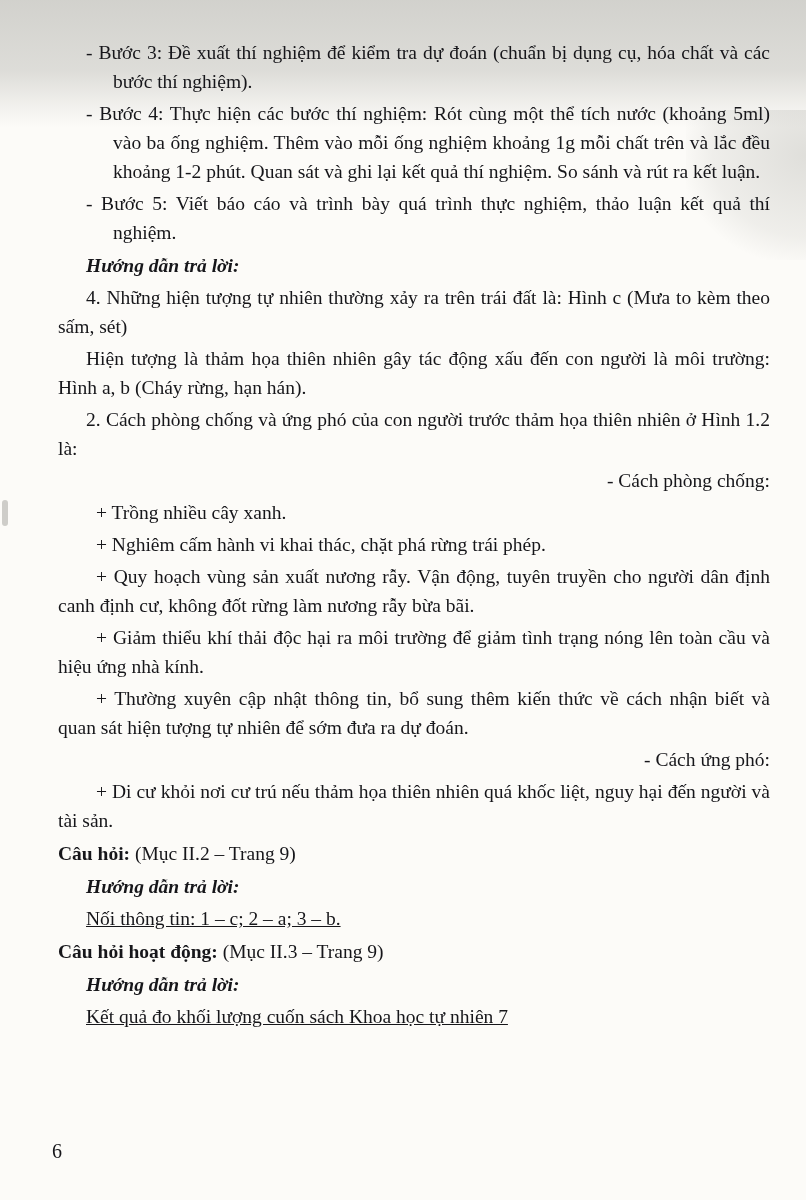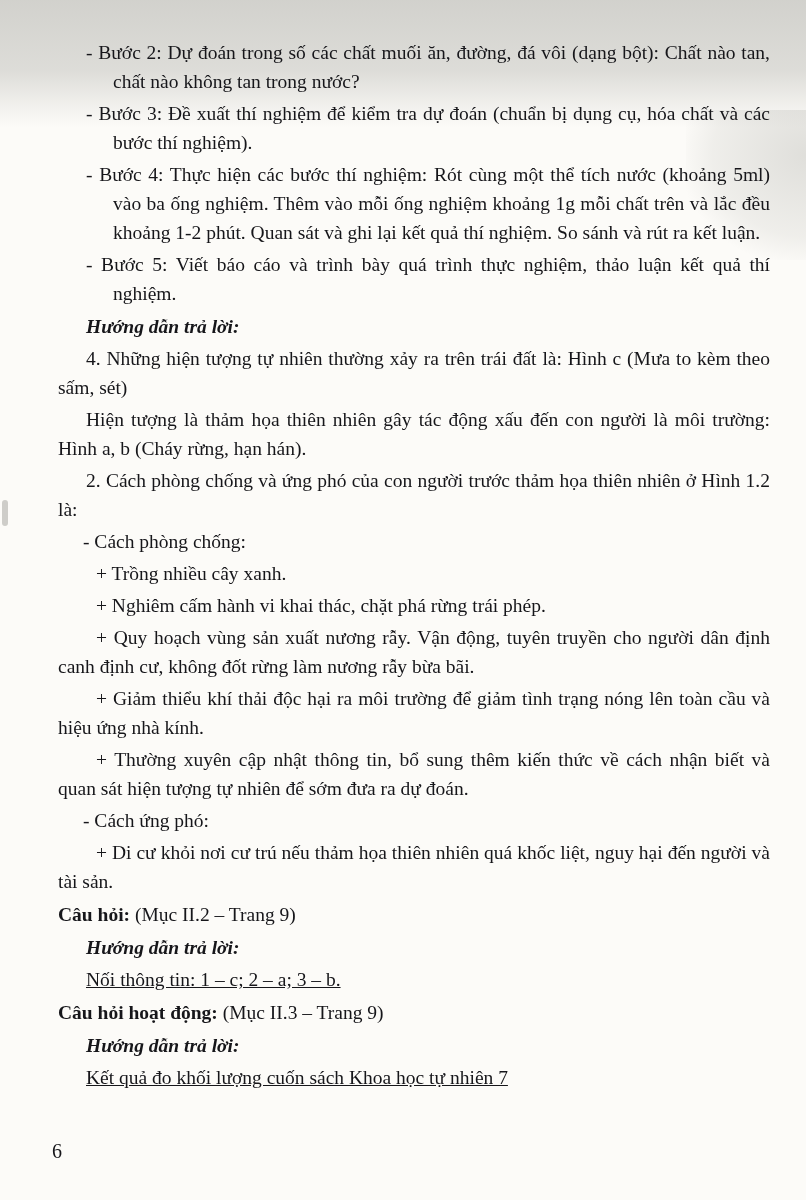--- a/index.html
+++ b/index.html
@@ -61,21 +61,21 @@
     font-weight:bold;
     font-style:italic;
     margin-top:4px;
     text-align:left;
   }
   .style-num{
     text-indent:28px;
   }
   .style-dash{
     margin-left:25px;
-    text-align:left;
+    text-align:right;
   }
   .style-plus{
     text-indent:38px;
   }
   .style-plain{
     text-indent:28px;
     text-align:left;
     text-decoration:underline;
   }
   .page-number{
@@ -85,21 +85,20 @@
 </style>
 </head>
 <body>
 
 <div class="page">
   <div class="scan-top"></div>
   <div class="scan-right"></div>
   <div class="scan-left-mark"></div>
 
   <div class="content" id="doc-content">
-      <p class="para style-step">- Bước 2: Dự đoán trong số các chất muối ăn, đường, đá vôi (dạng bột): Chất nào tan, chất nào không tan trong nước?</p>
       <p class="para style-step">- Bước 3: Đề xuất thí nghiệm để kiểm tra dự đoán (chuẩn bị dụng cụ, hóa chất và các bước thí nghiệm).</p>
       <p class="para style-step">- Bước 4: Thực hiện các bước thí nghiệm: Rót cùng một thể tích nước (khoảng 5ml) vào ba ống nghiệm. Thêm vào mỗi ống nghiệm khoảng 1g mỗi chất trên và lắc đều khoảng 1-2 phút. Quan sát và ghi lại kết quả thí nghiệm. So sánh và rút ra kết luận.</p>
       <p class="para style-step">- Bước 5: Viết báo cáo và trình bày quá trình thực nghiệm, thảo luận kết quả thí nghiệm.</p>
       <p class="para style-subheading">Hướng dẫn trả lời:</p>
       <p class="para style-num">4. Những hiện tượng tự nhiên thường xảy ra trên trái đất là: Hình c (Mưa to kèm theo sấm, sét)</p>
       <p class="para style-num">Hiện tượng là thảm họa thiên nhiên gây tác động xấu đến con người là môi trường: Hình a, b (Cháy rừng, hạn hán).</p>
       <p class="para style-num">2. Cách phòng chống và ứng phó của con người trước thảm họa thiên nhiên ở Hình 1.2 là:</p>
       <p class="para style-dash">- Cách phòng chống:</p>
       <p class="para style-plus">+ Trồng nhiều cây xanh.</p>
       <p class="para style-plus">+ Nghiêm cấm hành vi khai thác, chặt phá rừng trái phép.</p>

